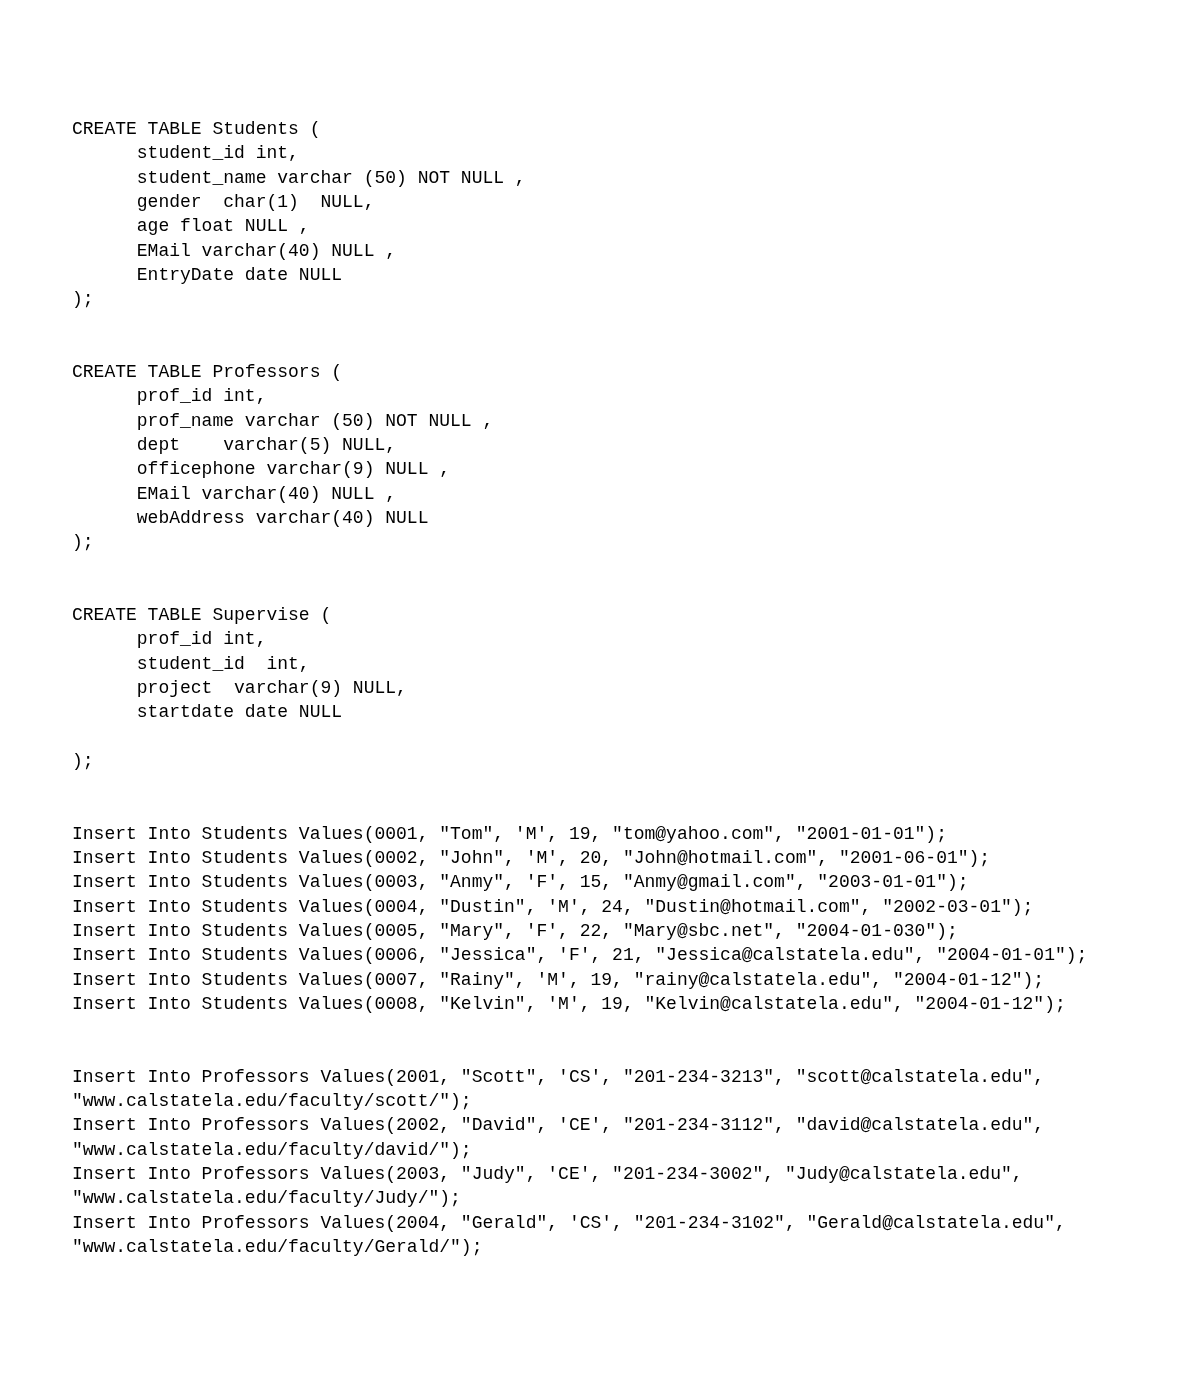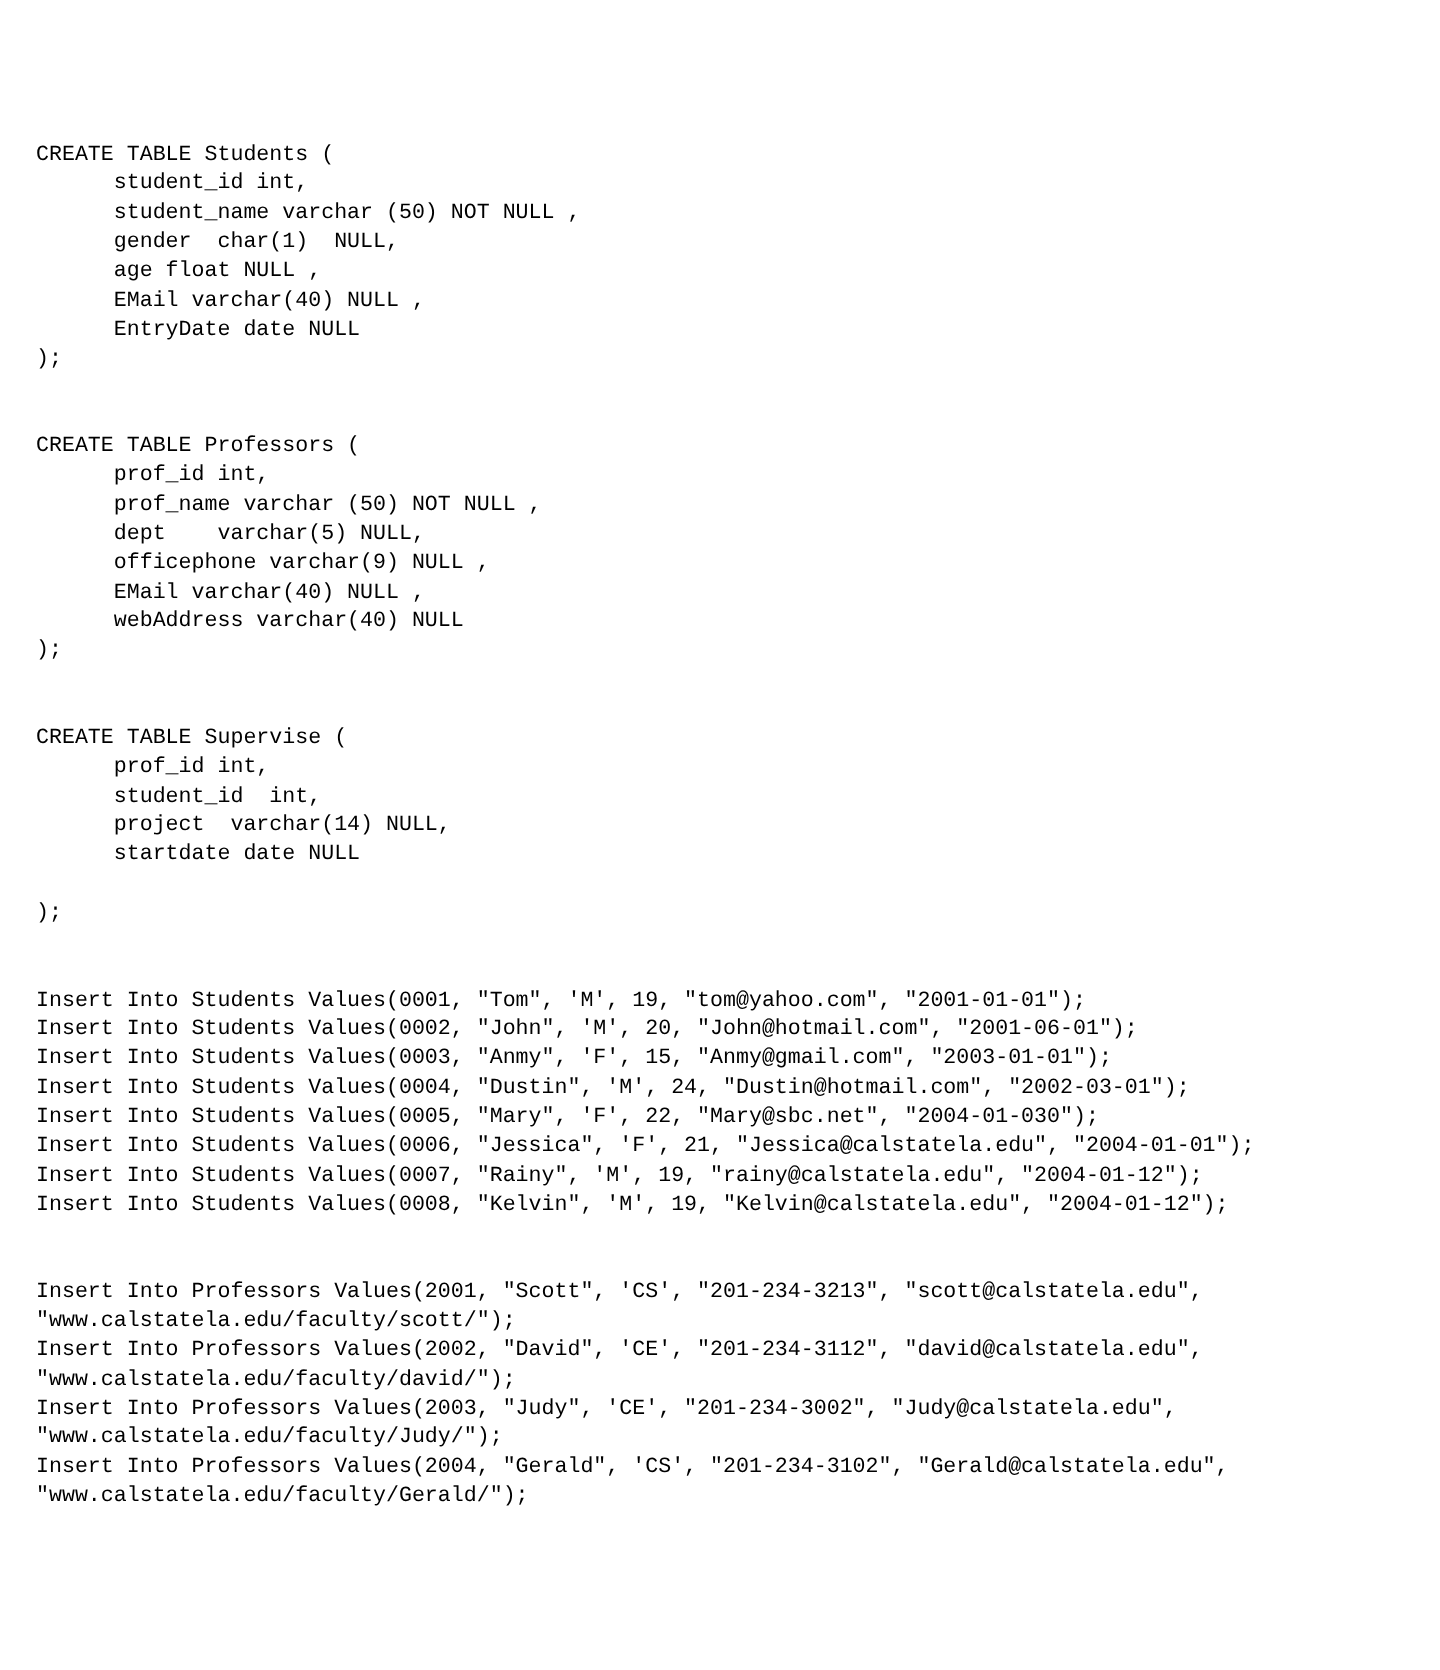--- a/index.html
+++ b/index.html
@@ -8,20 +8,21 @@
       background: #ffffff;
       font-family: "Courier New", Courier, monospace;
       font-size: 18px;
       line-height: 1.35;
       color: #000000;
       white-space: pre-wrap;
       word-wrap: break-word;
     }
     .code-block {
       max-width: 1140px;
+      margin-left: 42px;
     }
   </style>
 </head>
 <body>
 
 
 
 <div class="code-block"><span>CREATE TABLE Students (
       student_id int,
       student_name varchar (50) NOT NULL ,
@@ -38,21 +39,21 @@
       dept    varchar(5) NULL,
       officephone varchar(9) NULL ,
       EMail varchar(40) NULL ,
       webAddress varchar(40) NULL
 );</span>
 
 
 <span>CREATE TABLE Supervise (
       prof_id int,
       student_id  int,
-      project  varchar(14) NULL,
+      project  varchar(9) NULL,
       startdate date NULL
 
 );</span>
 
 
 <span>Insert Into Students Values(0001, "Tom", 'M', 19, "tom@yahoo.com", "2001-01-01");
 Insert Into Students Values(0002, "John", 'M', 20, "John@hotmail.com", "2001-06-01");
 Insert Into Students Values(0003, "Anmy", 'F', 15, "Anmy@gmail.com", "2003-01-01");
 Insert Into Students Values(0004, "Dustin", 'M', 24, "Dustin@hotmail.com", "2002-03-01");
 Insert Into Students Values(0005, "Mary", 'F', 22, "Mary@sbc.net", "2004-01-030");

